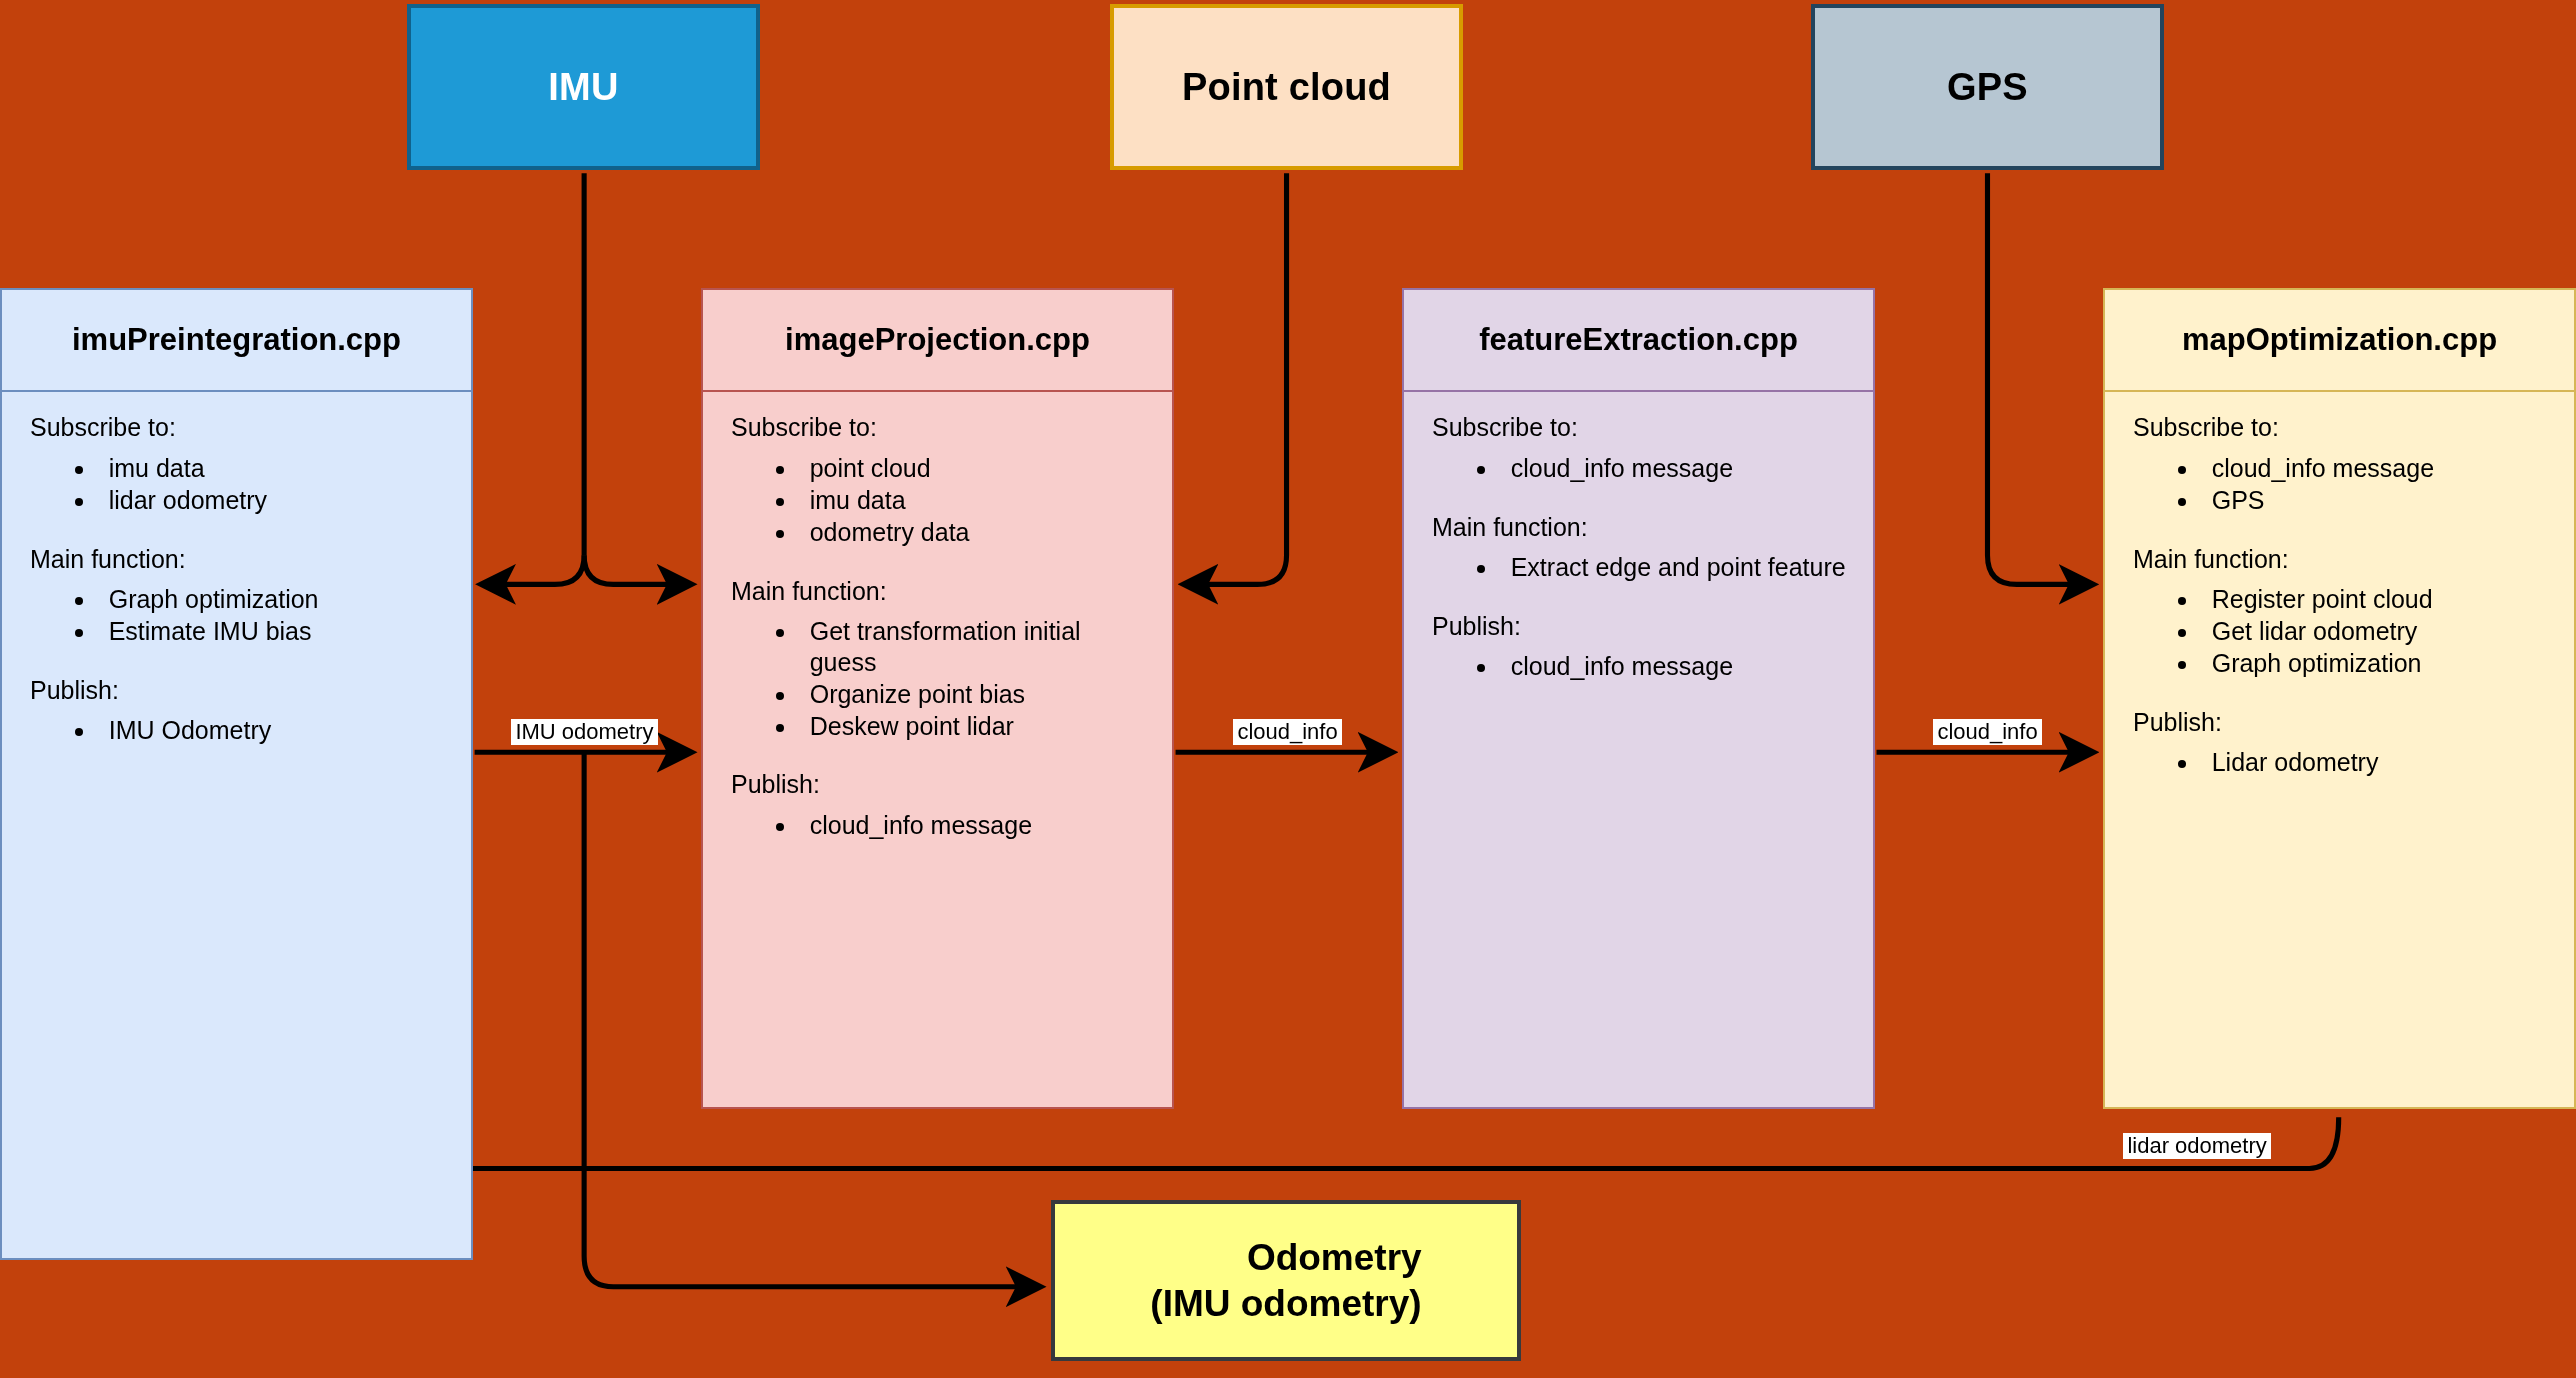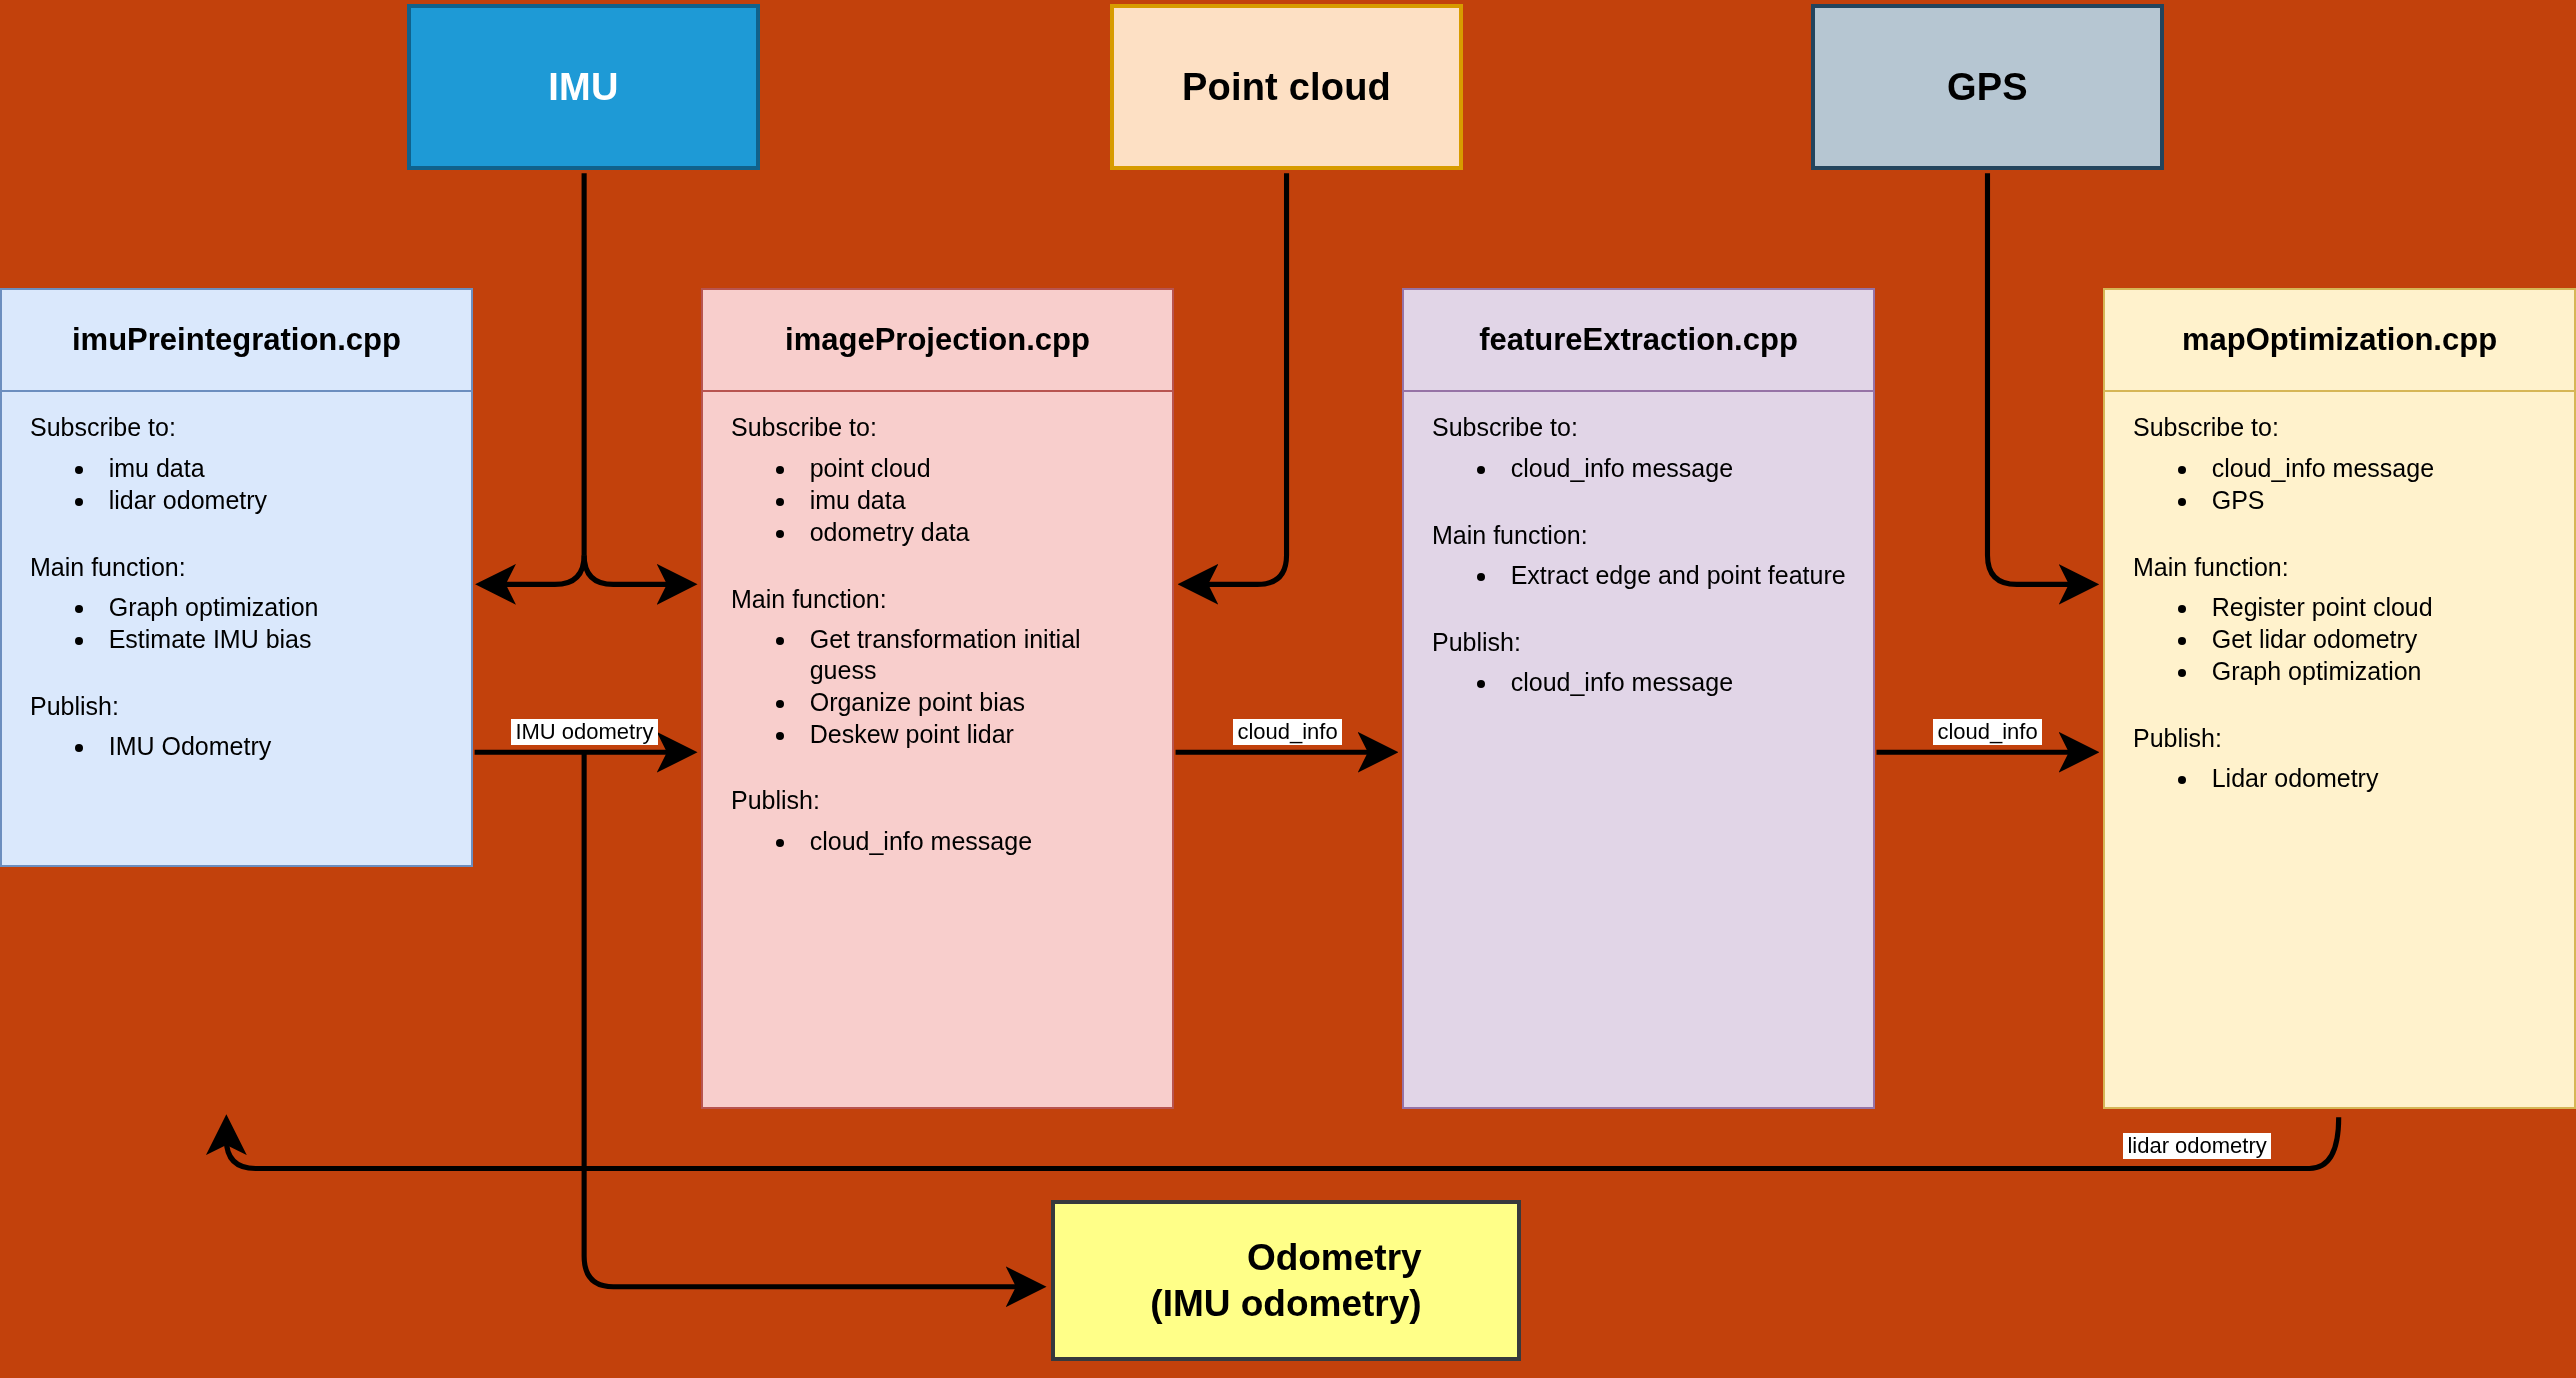--- a/index.html
+++ b/index.html
@@ -59,21 +59,21 @@
     flex: 1 1 auto;
     padding: 20.4px 0 0 0;
     font-size: 25px;
     line-height: 1.22;
     color: #000;
   }
   .section-head {
     padding: 0 11.7px 0 28px;
     margin: 0 0 10.2px 0;
   }
-  .section-head.spaced { margin-top: 36px; }
+  .section-head.spaced { margin-top: 28px; }
   ul.bullets {
     margin: 0 0 0 0;
     padding: 0 19px 0 95px;
     list-style: disc;
   }
   ul.bullets li {
     margin: 0 0 1.5px 0;
     padding-left: 11.7px;
   }
   
@@ -140,21 +140,21 @@
   <div class="node src" style="left:1110px; top:4.4px; width:353px; height:166px;
               background:#fde0c4; border-color:#d79b00; color:#000000;">
     <span>Point cloud</span>
   </div>
 
   <div class="node src" style="left:1811px; top:4.4px; width:353px; height:166px;
               background:#b6c6d2; border-color:#23445d; color:#000000;">
     <span>GPS</span>
   </div>
 
-  <div class="node module" style="left:0px; top:288px; width:473px; height:579px;
+  <div class="node module" style="left:0px; top:288px; width:473px; height:972px;
               background:#dae8fc; border-color:#6c8ebf;">
     <div class="module-title" style="border-bottom-color:#6c8ebf;">imuPreintegration.cpp</div>
     <div class="module-body">
       <div class="section-head">Subscribe to:</div>
       <ul class="bullets">
         <li>imu data</li>
         <li>lidar odometry</li>
       </ul>
       <div class="section-head spaced">Main function:</div>
       <ul class="bullets">

